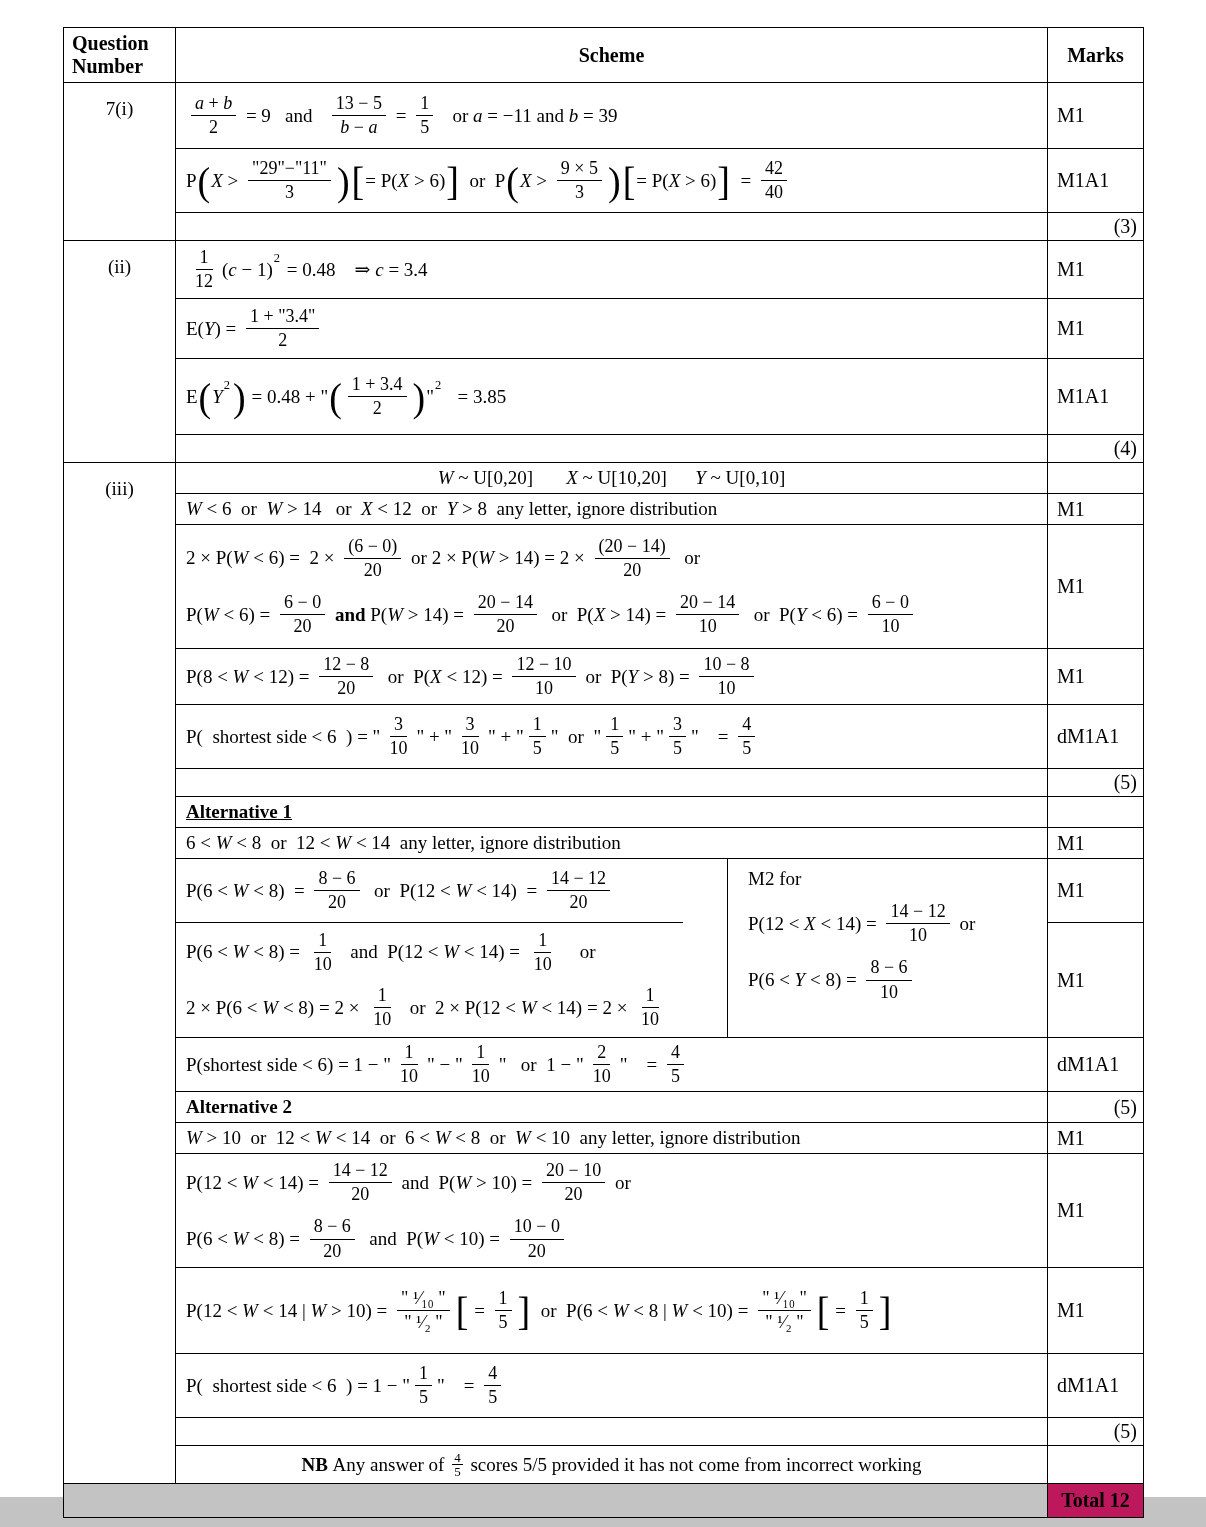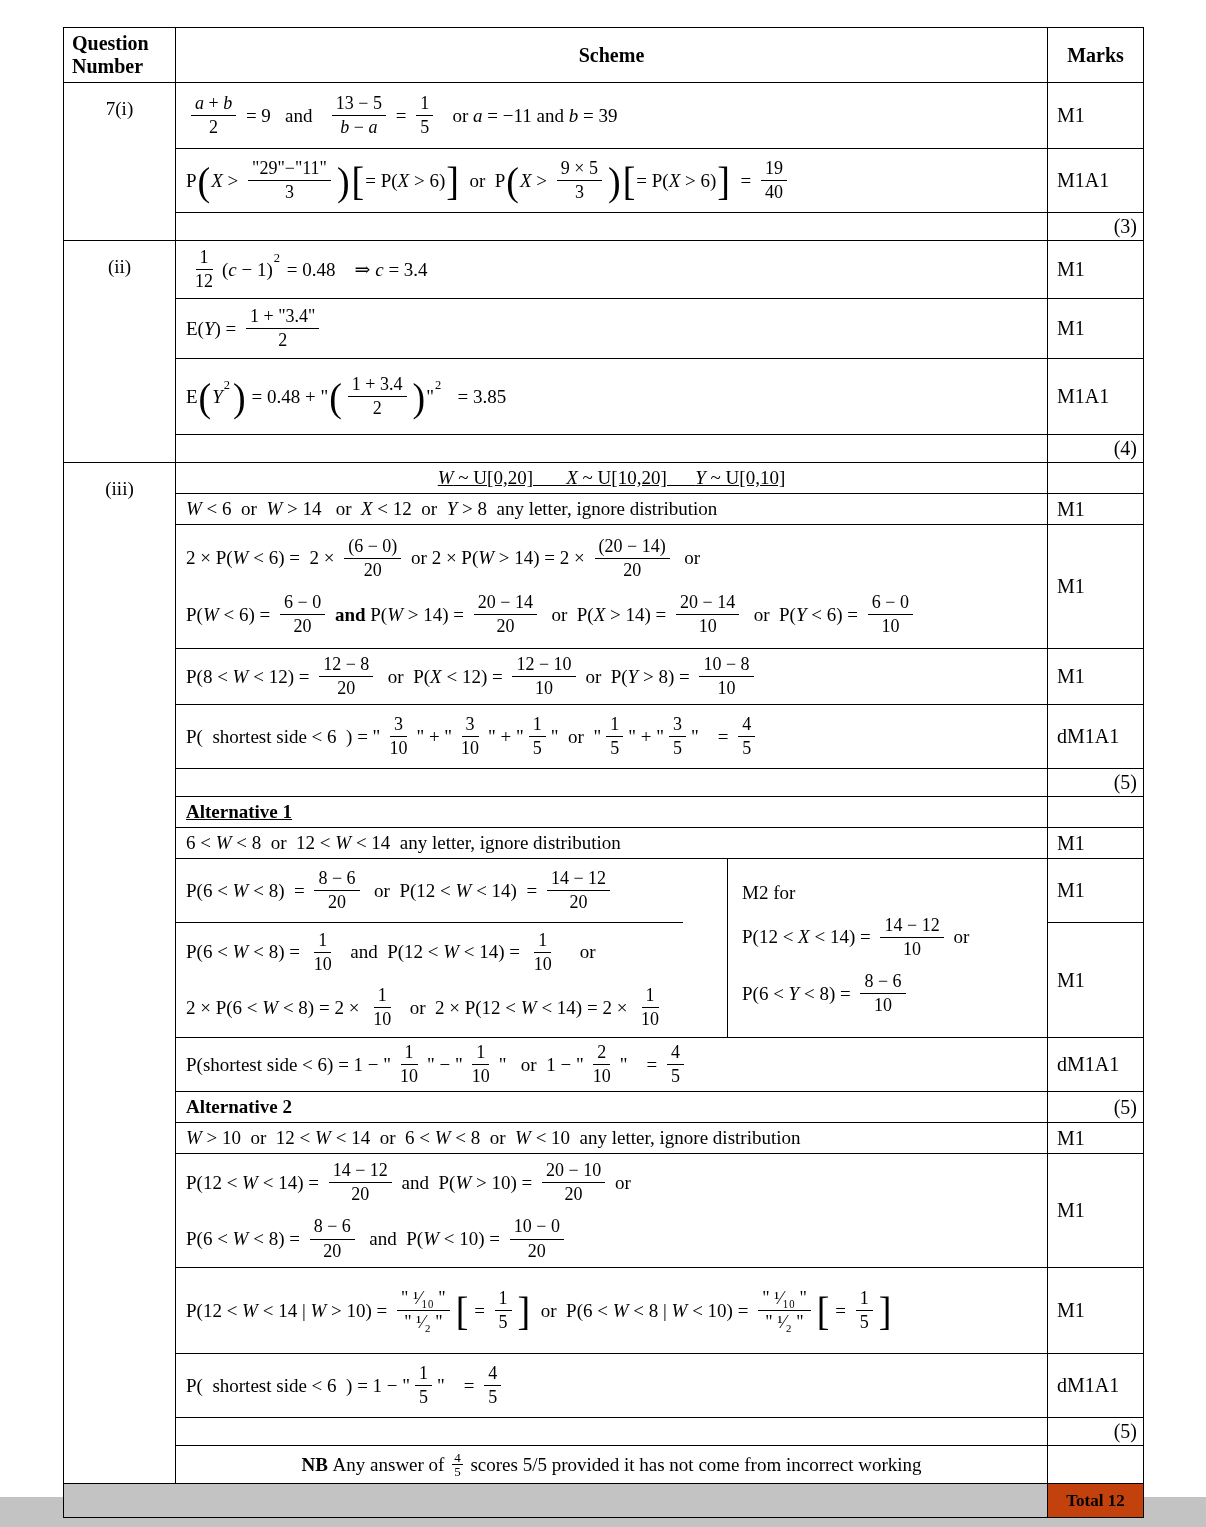--- a/index.html
+++ b/index.html
@@ -30,27 +30,27 @@
   .frac.small .fn{padding:0 2px;border-bottom-width:1px;}
   .frac.small .fd{padding:0 2px;}
   .sup{font-size:12.5px;align-self:flex-start;margin:5px 2px 0 1px;}
   .bigd{font-size:38px;line-height:1;padding:0 1px;transform:scaleY(1.08);display:inline-block;}
   .bld{font-weight:bold;white-space:pre-wrap;}
   .split{display:flex;align-items:stretch;width:100%;}
   .split-left{flex:1;display:flex;flex-direction:column;min-width:0;}
   .split-left .sub{display:flex;flex-direction:column;justify-content:center;gap:8px;padding:3px 10px;font-size:19px;}
   .split-left .sub:first-child{border-bottom:1.6px solid #000;}
   .split-left .sub:last-child{flex:1;}
-  .split-right{border-left:1.6px solid #000;padding:8px 10px 6px 14px;display:flex;flex-direction:column;justify-content:center;gap:9px;font-size:19px;margin-left:44px;}
+  .split-right{border-left:1.6px solid #000;padding:8px 10px 6px 20px;display:flex;flex-direction:column;justify-content:flex-start;gap:9px;font-size:19px;margin-left:44px;}
   .marks-split{display:flex;flex-direction:column;}
   .marks-split div{display:flex;align-items:center;padding-left:9px;font-size:20px;}
   .marks-split div:first-child{border-bottom:1.6px solid #000;}
   .marks-split div:last-child{flex:1;}
   td.total-left{background:#c3c3c3;height:34px;}
-  td.total-cell{font-weight:bold;font-size:17px;text-align:center;vertical-align:middle;background:#c2410c;}
+  td.total-cell{font-weight:bold;font-size:20px;text-align:center;vertical-align:middle;background:#be185d;}
 </style>
 </head>
 <body>
 
 <div class="bottom-band"></div>
 
 <table class="ms">
   <colgroup>
     <col style="width:112px">
     <col style="width:872px">
@@ -112,21 +112,21 @@
               <span class="frac">
                 <span class="fn"><span>9 × 5</span></span>
                 <span class="fd"><span>3</span></span>
               </span>
               <span class="bigd">)</span>
               <span class="bigd">[</span>
               <span class="txt"><span>= P(</span><i>X</i><span> &gt; 6)</span></span>
               <span class="bigd">]</span>
               <span class="txt"><span>  = </span></span>
               <span class="frac">
-                <span class="fn"><span>19</span></span>
+                <span class="fn"><span>42</span></span>
                 <span class="fd"><span>40</span></span>
               </span>
             </div>
           </div>
         </td>
         <td class="mcell">M1A1</td>
       </tr>
       <tr>
         <td class="scell" style="height: 28px;">
           <div class="lines"></div>
@@ -193,21 +193,21 @@
       <tr>
         <td class="scell" style="height: 28px;">
           <div class="lines"></div>
         </td>
         <td class="mcell right">(4)</td>
       </tr>
       <tr>
         <td class="qcell" rowspan="17">
           <div class="qlabel">(iii)</div>
         </td>
-        <td class="scell" style="height: 30px; text-decoration: underline;">
+        <td class="scell" style="height: 30px;">
           <div class="lines center">
             <div class="math-line">
               <span class="txt"><i>W</i><span> ~ U[0,20]       </span><i>X</i><span> ~ U[10,20]      </span><i>Y</i><span> ~ U[0,10]</span></span>
             </div>
           </div>
         </td>
         <td class="mcell"></td>
       </tr>
       <tr>
         <td class="scell" style="height: 31px;">

